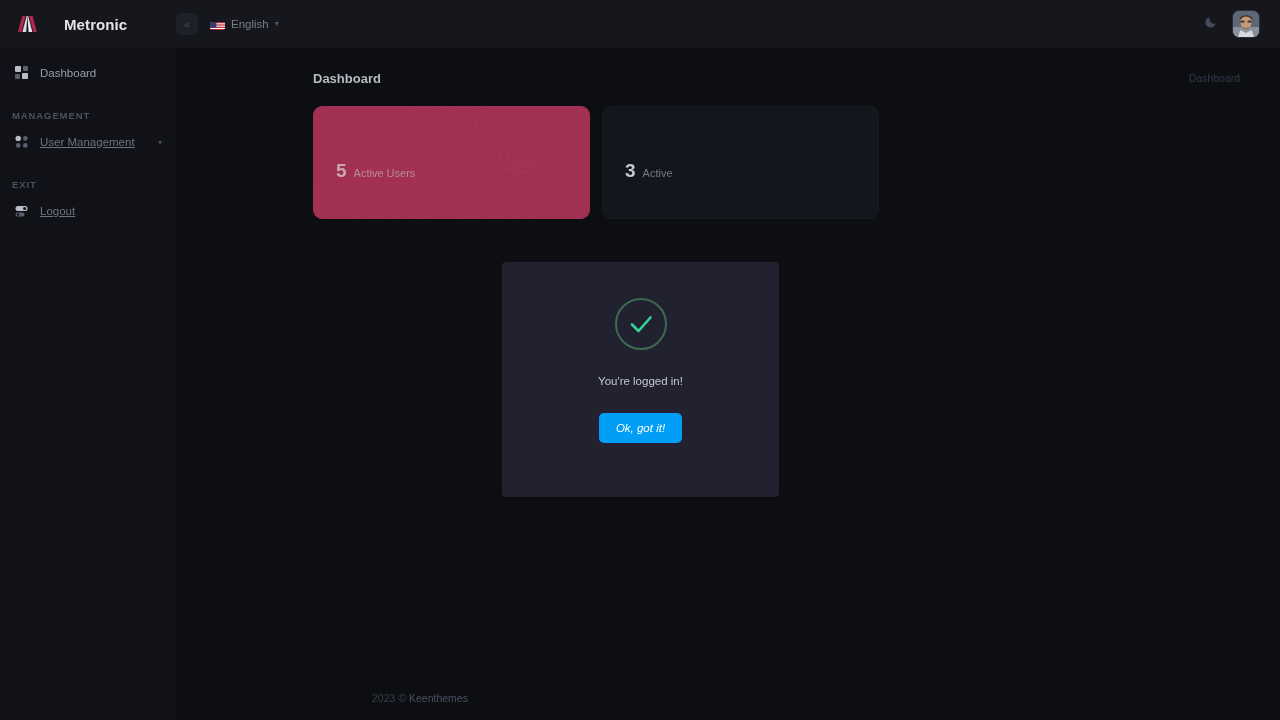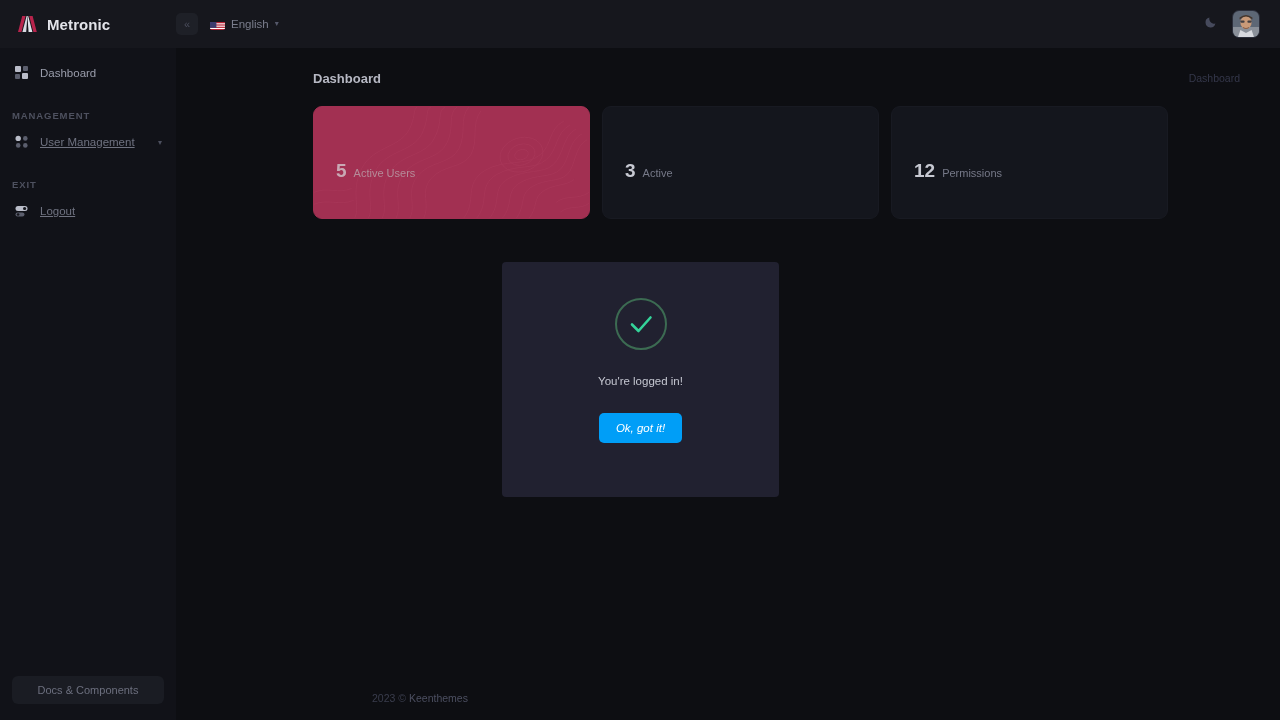--- a/index.html
+++ b/index.html
@@ -12,21 +12,21 @@
   #app { position: relative; width: 1280px; height: 720px; }
 
   
   .topbar {
     position: absolute; top: 0; left: 0; width: 1280px; height: 48px;
     background: #16171d;
     display: flex; align-items: center;
   }
   .brand {
     width: 176px; height: 48px; flex: 0 0 176px;
-    display: flex; align-items: center; gap: 9px; padding-left: 16px;
+    display: flex; align-items: center; gap: 26px; padding-left: 16px;
     background: #16171d;
   }
   .logo-mark { width: 22px; height: 22px; display: block; }
   .brand-name {
     color: #e3e4ea; font-size: 15px; font-weight: 700; letter-spacing: .1px;
   }
   .topbar-left { display: flex; align-items: center; gap: 10px; padding-left: 0px; }
   .collapse-btn {
     width: 22px; height: 22px; border-radius: 5px;
     background: #1e2027; color: #4a4d5c;
@@ -246,21 +246,20 @@
             <rect x="0.5" y="2" width="12" height="5" rx="2.5" fill="#babdc9"></rect>
             <circle cx="9.6" cy="4.5" r="1.6" fill="#16171d"></circle>
             <rect x="0.5" y="8.4" width="9" height="4.2" rx="2.1" fill="#5b5e6d"></rect>
             <circle cx="3.1" cy="10.5" r="1.3" fill="#16171d"></circle>
           </svg>
         </span>
         <span class="nav-label dim">Logout</span>
       </div>
     </div>
 
-    <div class="docs-btn">Docs &amp; Components</div>
   </div>
 
   <div class="main">
 
     <div class="page-head">
       <span class="page-title">Dashboard</span>
       <span class="breadcrumb">Dashboard</span>
     </div>
 
     <div class="cards">
@@ -295,26 +294,20 @@
         </div>
       </div>
 
       <div class="card c2">
         <div class="card-inner">
           <span class="card-num">3</span>
           <span class="card-lbl">Active</span>
         </div>
       </div>
 
-      <div class="card c3">
-        <div class="card-inner">
-          <span class="card-num">12</span>
-          <span class="card-lbl">Permissions</span>
-        </div>
-      </div>
     </div>
 
     <div class="footer">
       <div class="footer-left">
         <span>2023</span>
         <span>©</span>
         <b>Keenthemes</b>
       </div>
 
     </div>

